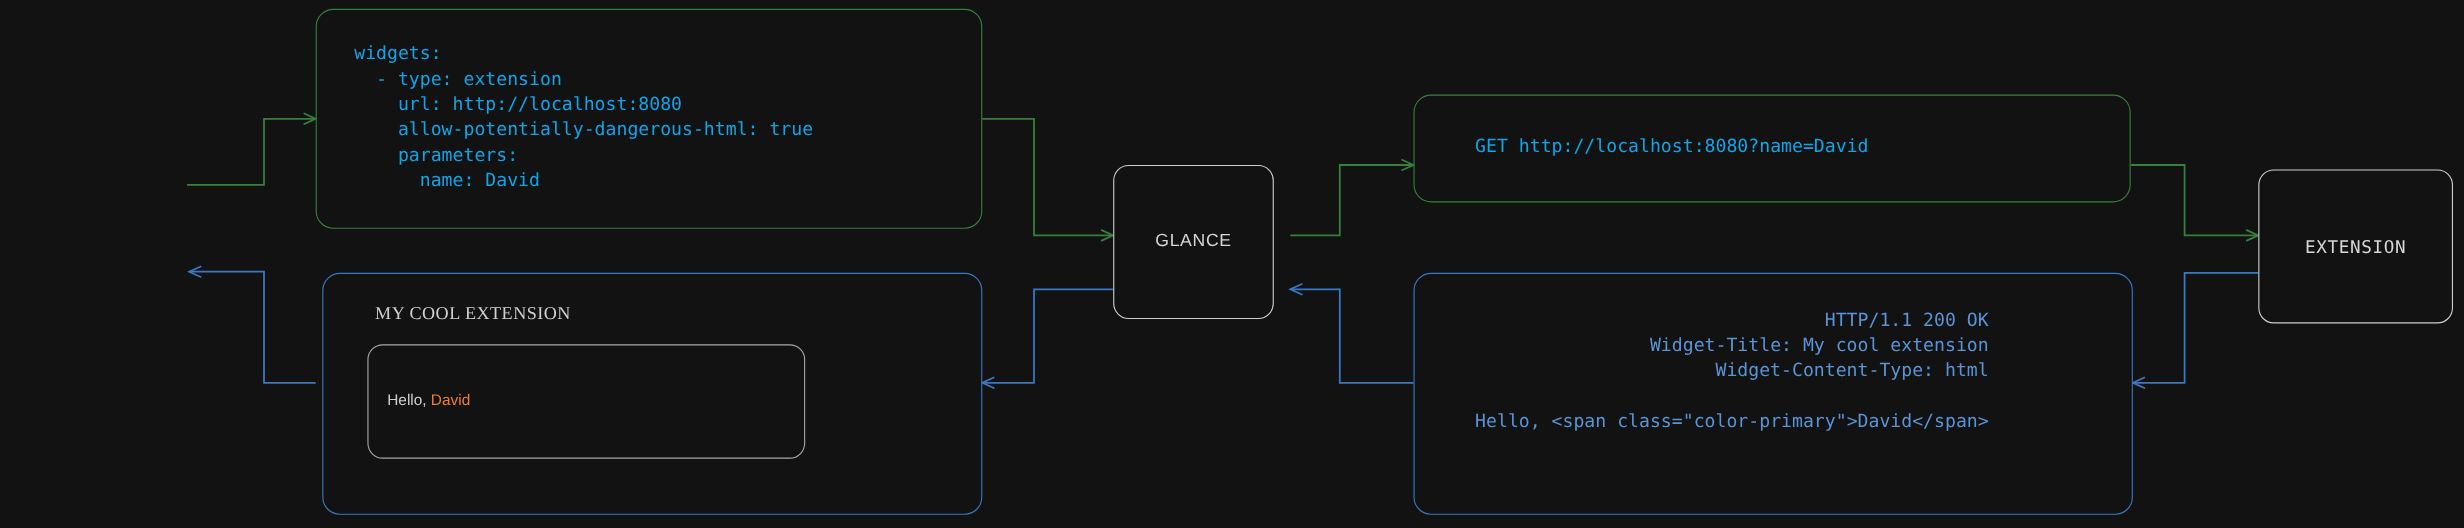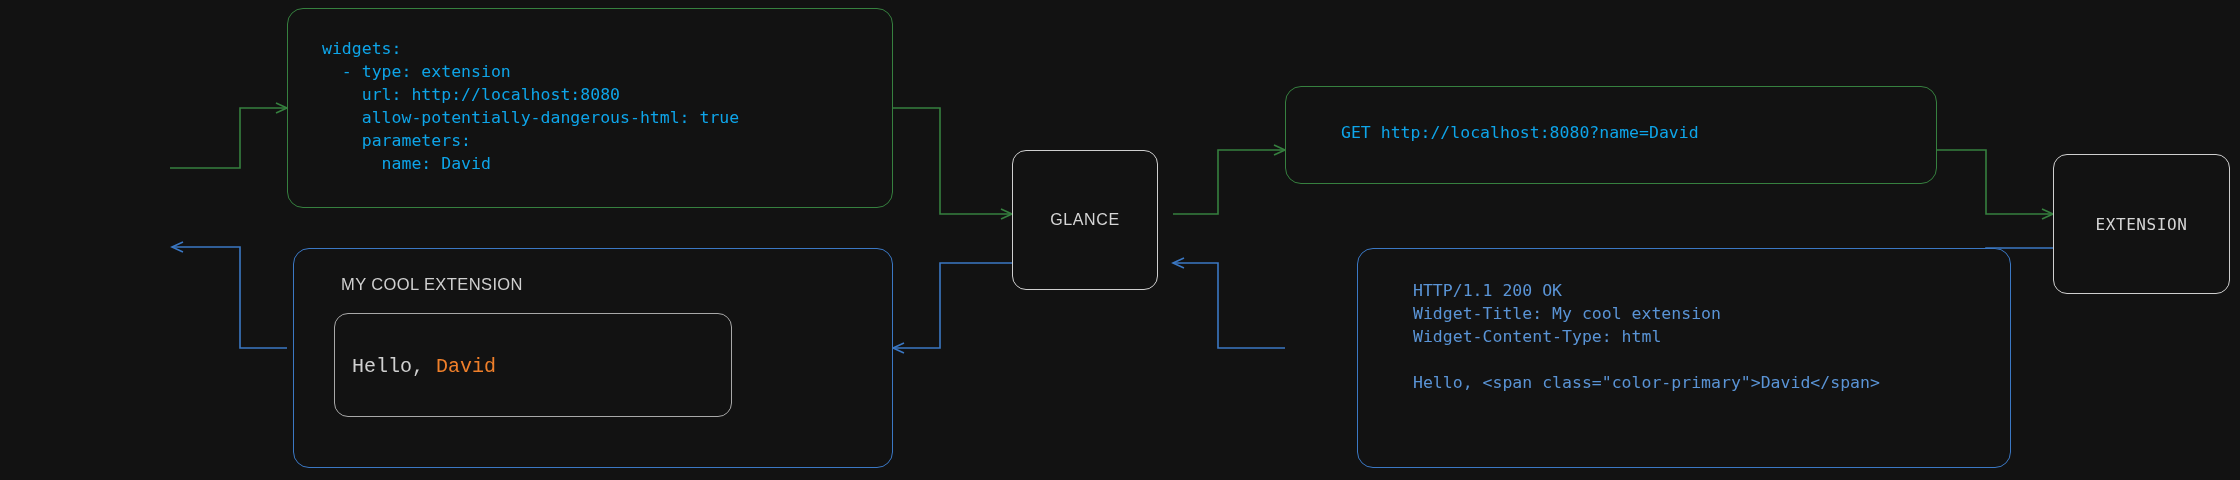--- a/index.html
+++ b/index.html
@@ -30,32 +30,32 @@
   .codebox.green{border:1.6px solid #36803f;color:#0ea5e9;}
   .codebox.blue{border:1.6px solid #3b78c4;color:#5a94d6;}
   .codebox .body{padding:0;margin:0;white-space:pre;}
 
   .widgetbox{
     position:absolute;box-sizing:border-box;
     border:1.6px solid #3b78c4;border-radius:16px;background:#121212;
   }
   .widget-title{
     position:absolute;left:47px;top:26px;
-    font-family:Liberation Sans, sans-serif;
+    font-family:Liberation Serif, serif;
     font-size:16.5px;letter-spacing:.4px;color:#d0d0d0;
   }
   .widget-card{
     position:absolute;left:40px;top:64px;width:398px;height:104px;
     box-sizing:border-box;border:1.6px solid #a8a8a8;border-radius:14px;
     background:#121212;
   }
   .widget-card-text{
     position:absolute;left:17px;top:41px;
-    font-family:Liberation Mono, monospace;
-    font-size:20px;color:#d0d0d0;white-space:pre;
+    font-family:Liberation Sans, sans-serif;
+    font-size:14px;color:#d0d0d0;white-space:pre;
   }
   .accent{color:#ef7f2a;}
 </style>
 </head>
 <body>
 
 <div id="stage">
 
   <svg class="edges" viewBox="0 0 2240 480" width="2240" height="480">
     <defs>
@@ -97,21 +97,21 @@
     url: http://localhost:8080
     allow-potentially-dangerous-html: true
     parameters:
       name: David</pre>
   </div>
 
   <div class="codebox green" style="left:1285px;top:86px;width:652px;height:98px;">
     <pre class="body" style="margin:0;position:absolute;left:55px;top:34px;">GET http://localhost:8080?name=David</pre>
   </div>
 
-  <div class="codebox blue" style="left:1357px;top:248px;width:654px;height:220px;">
+  <div class="codebox blue" style="left:1285px;top:248px;width:654px;height:220px;text-align:right;">
     <pre class="body" style="margin:0;position:absolute;left:55px;top:30px;">HTTP/1.1 200 OK
 Widget-Title: My cool extension
 Widget-Content-Type: html
 
 Hello, &lt;span class="color-primary"&gt;David&lt;/span&gt;</pre>
   </div>
 
   <div class="widgetbox" style="left:293px;top:248px;width:600px;height:220px;">
     <div class="widget-title">MY COOL EXTENSION</div>
     <div class="widget-card">

